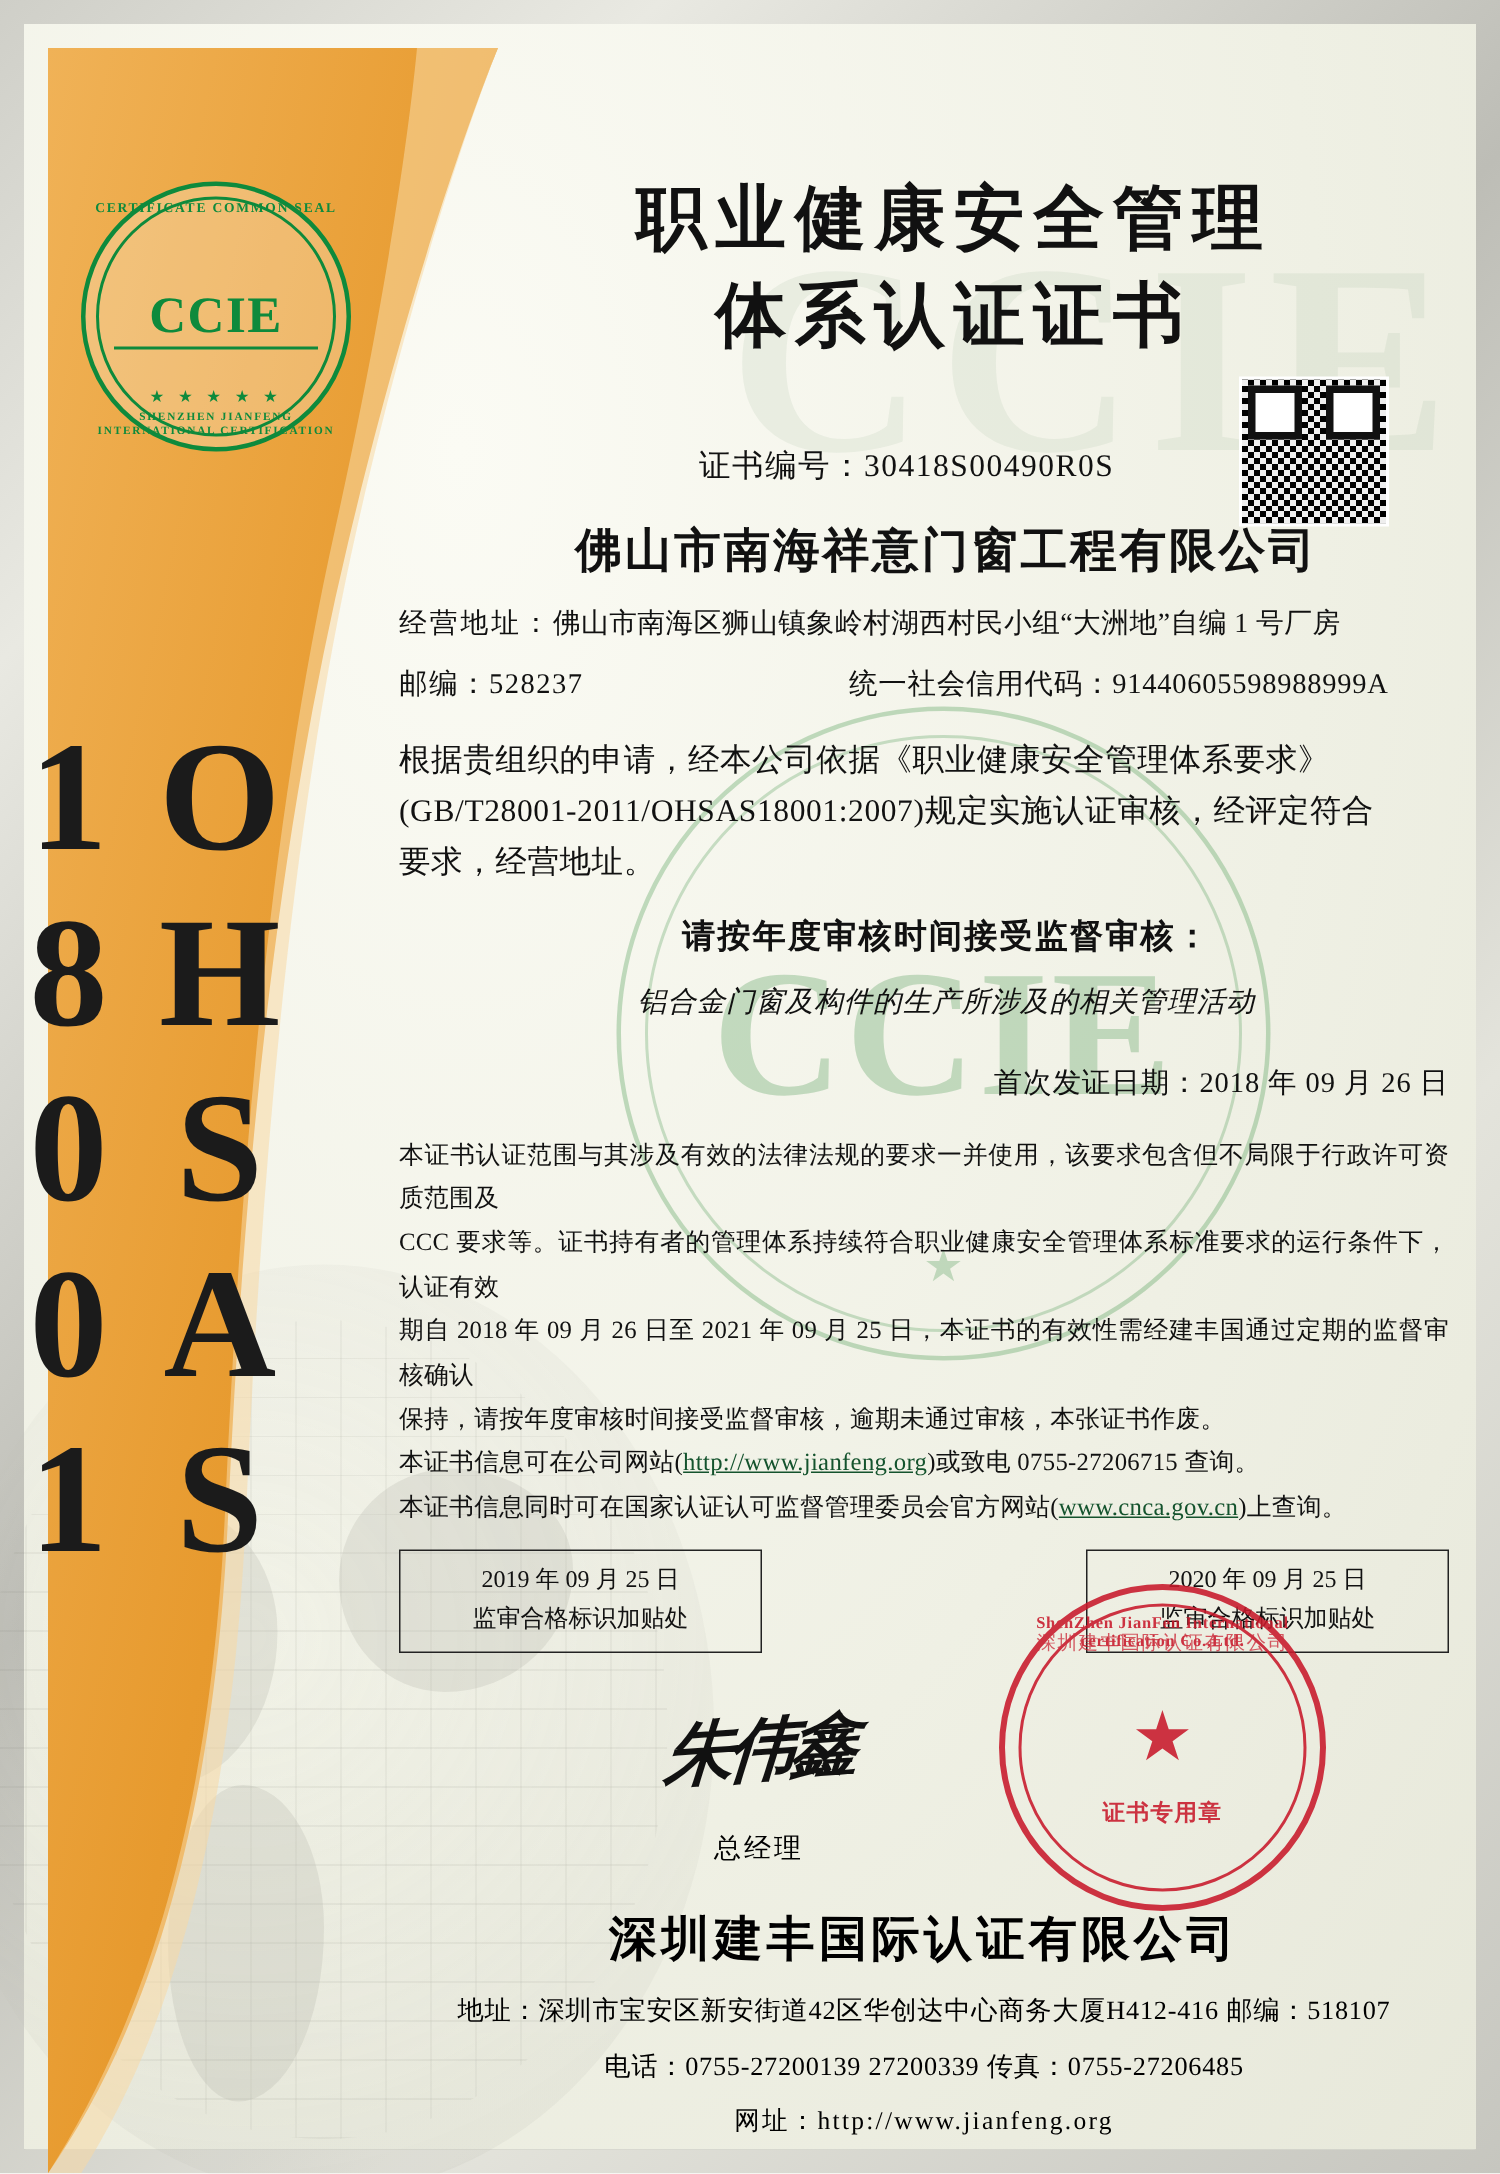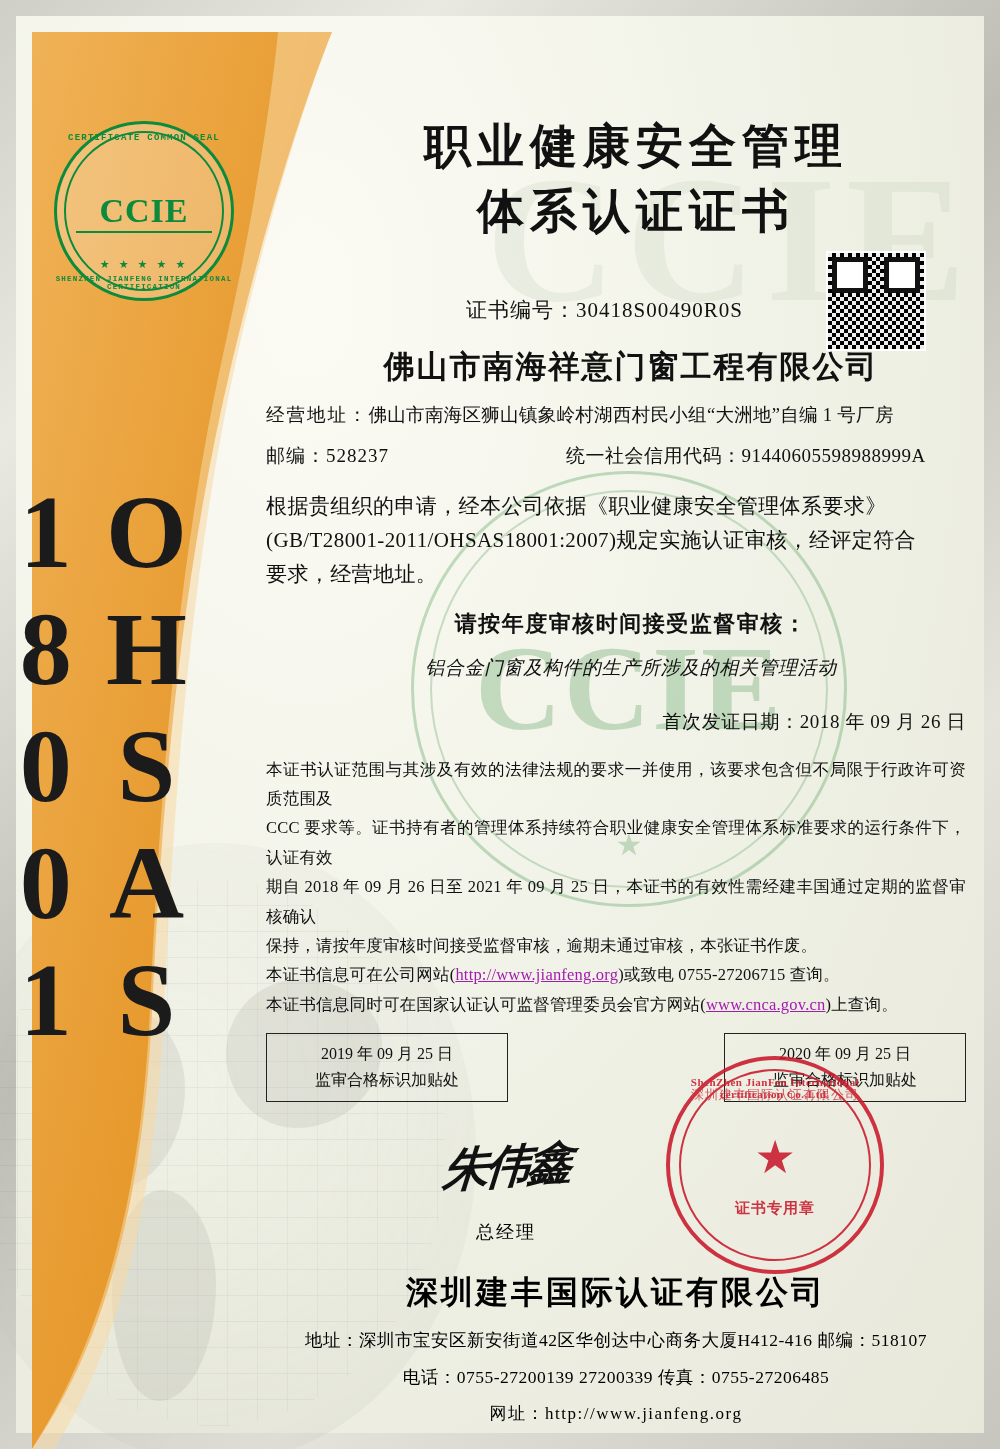--- a/index.html
+++ b/index.html
@@ -145,21 +145,21 @@
     letter-spacing: 3px;
   }
   .seal-arc {
     position: absolute;
     left: 0; right: 0;
     text-align: center;
     color: #0e8a3c;
     font-size: 9px;
     font-weight: 700;
     letter-spacing: 1.2px;
-    font-family: Liberation Mono, monospace;
+    font-family: Liberation Serif, serif;
   }
   .seal-arc.top { top: 12px; }
   .seal-arc.bottom { bottom: 10px; font-size: 7.5px; }
 
   
   .watermark {
     position: absolute;
     left: 395px;
     top: 455px;
     width: 430px;
@@ -313,21 +313,21 @@
   }
   .fineprint {
     margin-top: 20px;
     font-family: "Liberation Serif", serif;
     font-size: 16.5px;
     line-height: 1.78;
     letter-spacing: .2px;
     text-align: justify;
   }
   .fineprint a, .link {
-    color: #a21caf;
+    color: #14532d;
     text-decoration: underline;
   }
   .stamp-boxes {
     display: flex;
     justify-content: space-between;
     margin-top: 14px;
     gap: 48px;
   }
   .stamp-box {
     width: 240px;

